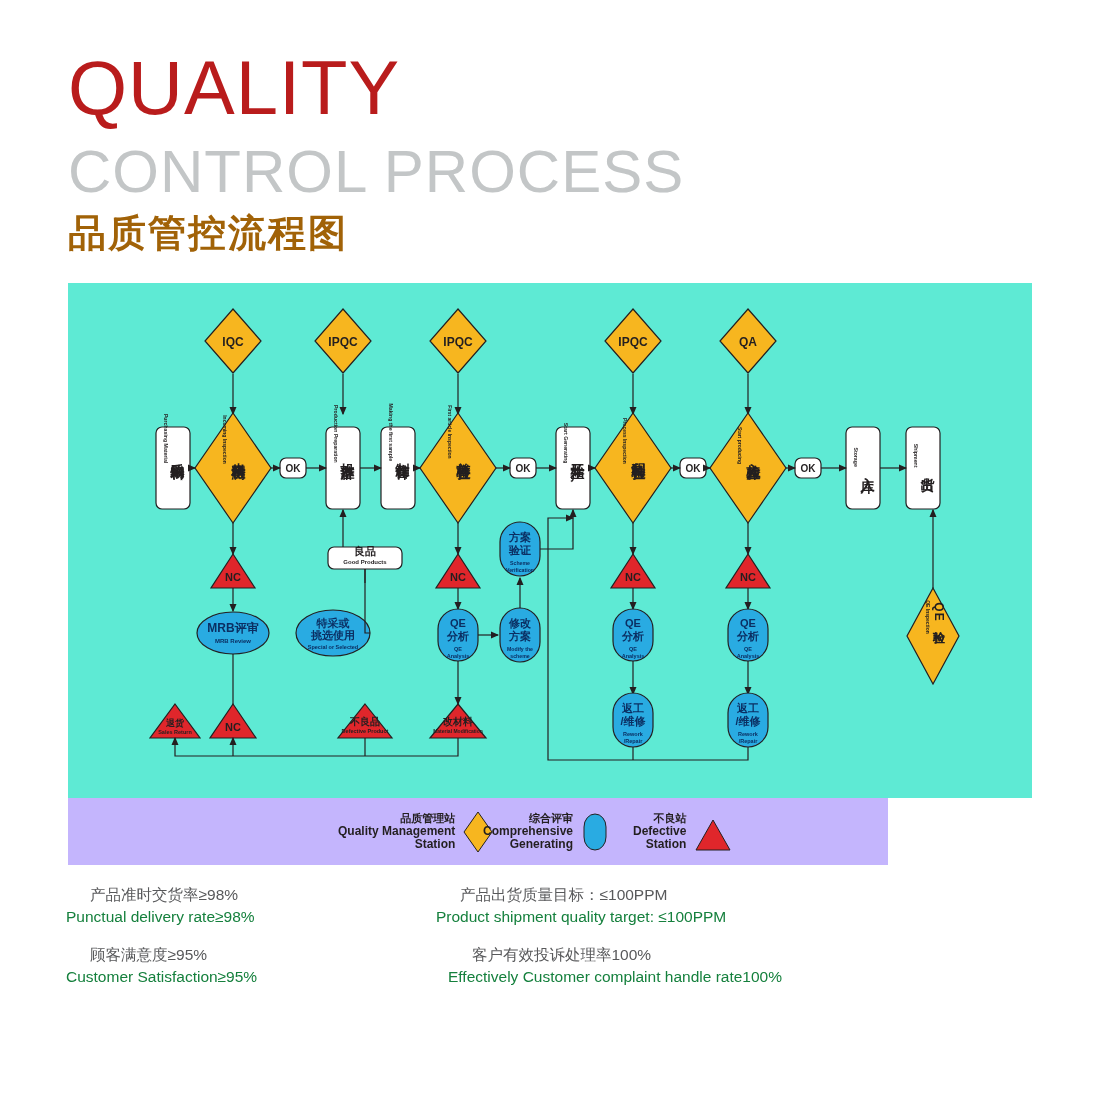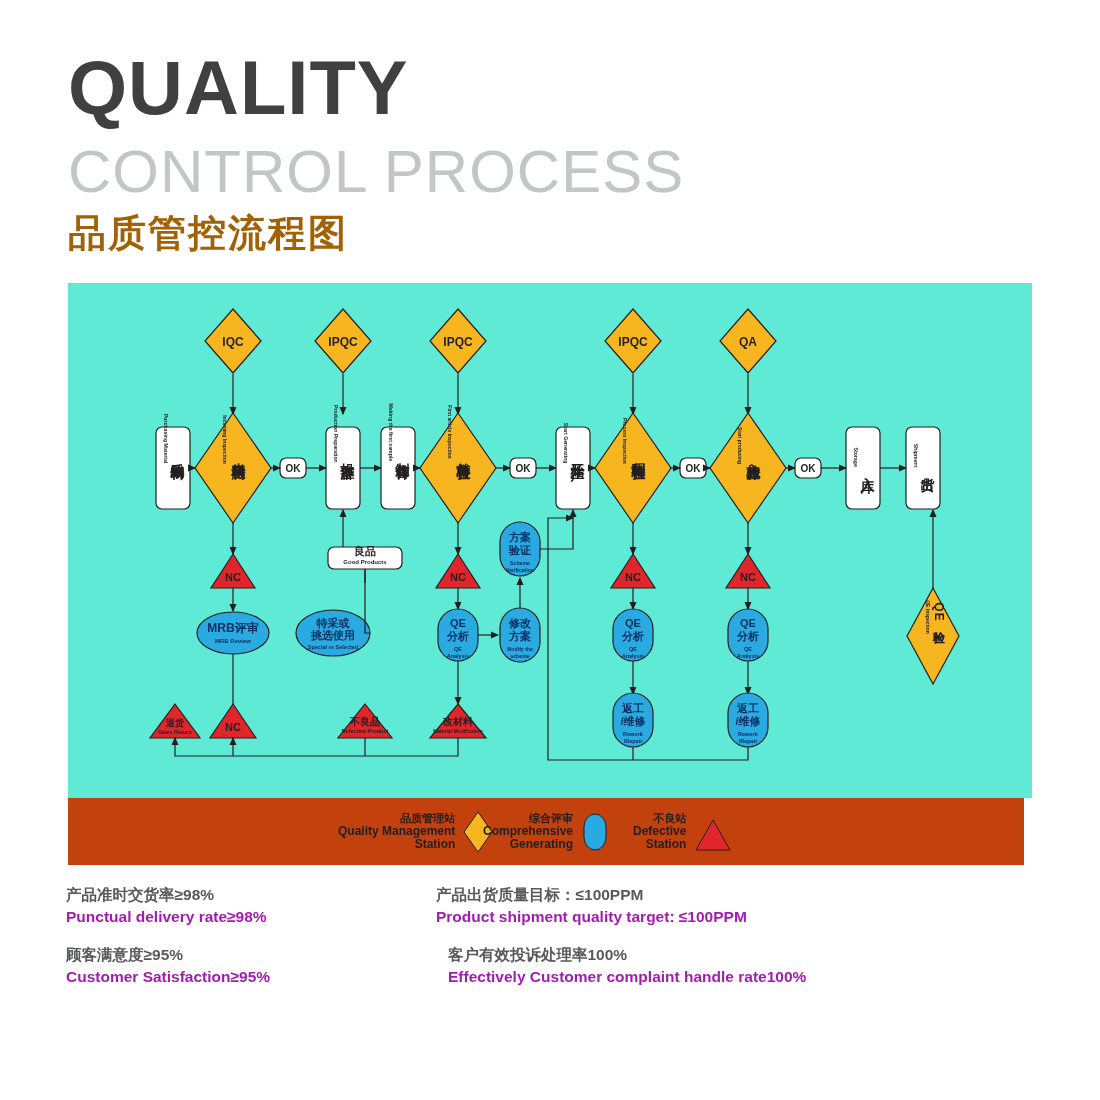--- a/index.html
+++ b/index.html
@@ -6,50 +6,50 @@
   body{
     width:1100px;height:1100px;
     background:#ffffff;
     font-family:"Liberation Sans","DejaVu Sans",sans-serif;
     overflow:hidden;
     position:relative;
   }
   
   #title-block{position:absolute;left:68px;top:52px;}
   .t-quality{
-    font-size:76px;font-weight:bold;color:#404040;
+    font-size:76px;font-weight:normal;color:#b91c1c;
     letter-spacing:1px;line-height:0.95;
   }
   .t-control{
     font-size:60px;font-weight:normal;color:#c3c6c7;
     letter-spacing:1px;line-height:1.05;margin-top:16px;
   }
   .t-cn{
     font-size:38px;font-weight:bold;color:#a16207;
     letter-spacing:2px;margin-top:10px;line-height:1.1;
   }
   
   #chart-panel{
     position:absolute;left:68px;top:283px;width:964px;height:515px;
     background:#5eead4;
   }
   #legend-panel{
-    position:absolute;left:68px;top:798px;width:956px;height:67px;
-    background:#c2410c;
+    position:absolute;left:68px;top:798px;width:820px;height:67px;
+    background:#c4b5fd;
   }
   #svg-flow{position:absolute;left:0;top:0;}
   
   .lg-group{position:absolute;display:flex;align-items:center;}
   .lg-text{text-align:right;margin-right:8px;line-height:1.15;}
   .lg-cn{font-size:11px;font-weight:bold;color:#231f20;}
   .lg-en{font-size:12px;font-weight:bold;color:#231f20;}
   
   .kpi{position:absolute;line-height:1.45;}
-  .kpi-cn{font-size:15.5px;font-weight:bold;color:#58595b;}
-  .kpi-en{font-size:15.5px;font-weight:bold;color:#a21caf;text-align:center;}
+  .kpi-cn{font-size:15.5px;font-weight:normal;color:#58595b;margin-left:24px;}
+  .kpi-en{font-size:15.5px;font-weight:normal;color:#15803d;text-align:center;}
 </style>
 </head>
 <body>
 
 <div id="title-block">
   <div class="t-quality">QUALITY</div>
   <div class="t-control">CONTROL PROCESS</div>
   <div class="t-cn">品质管控流程图</div>
 </div>
 

